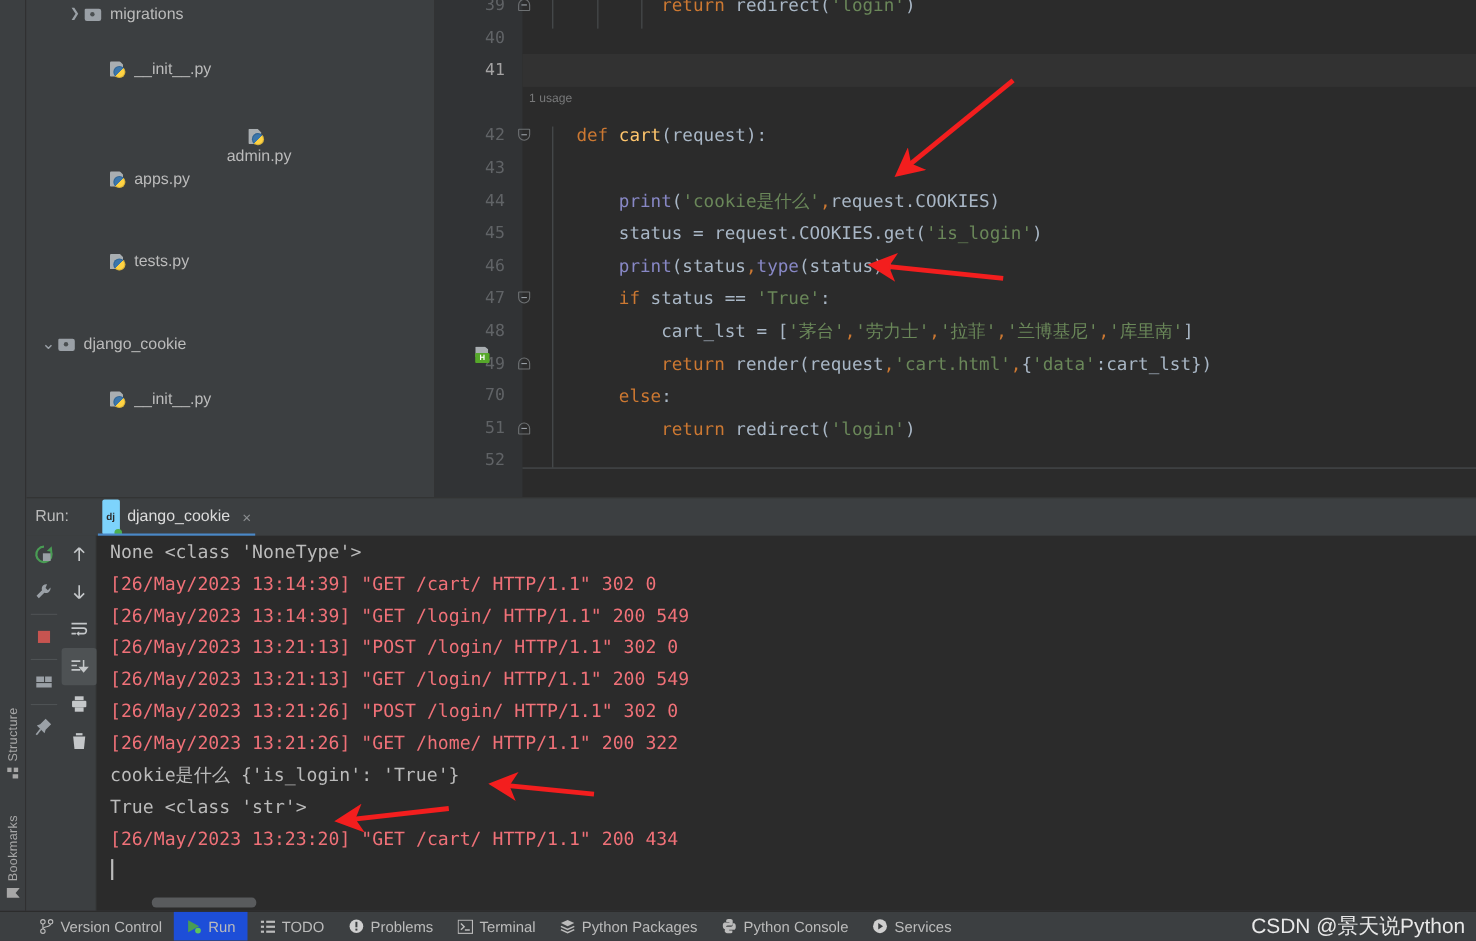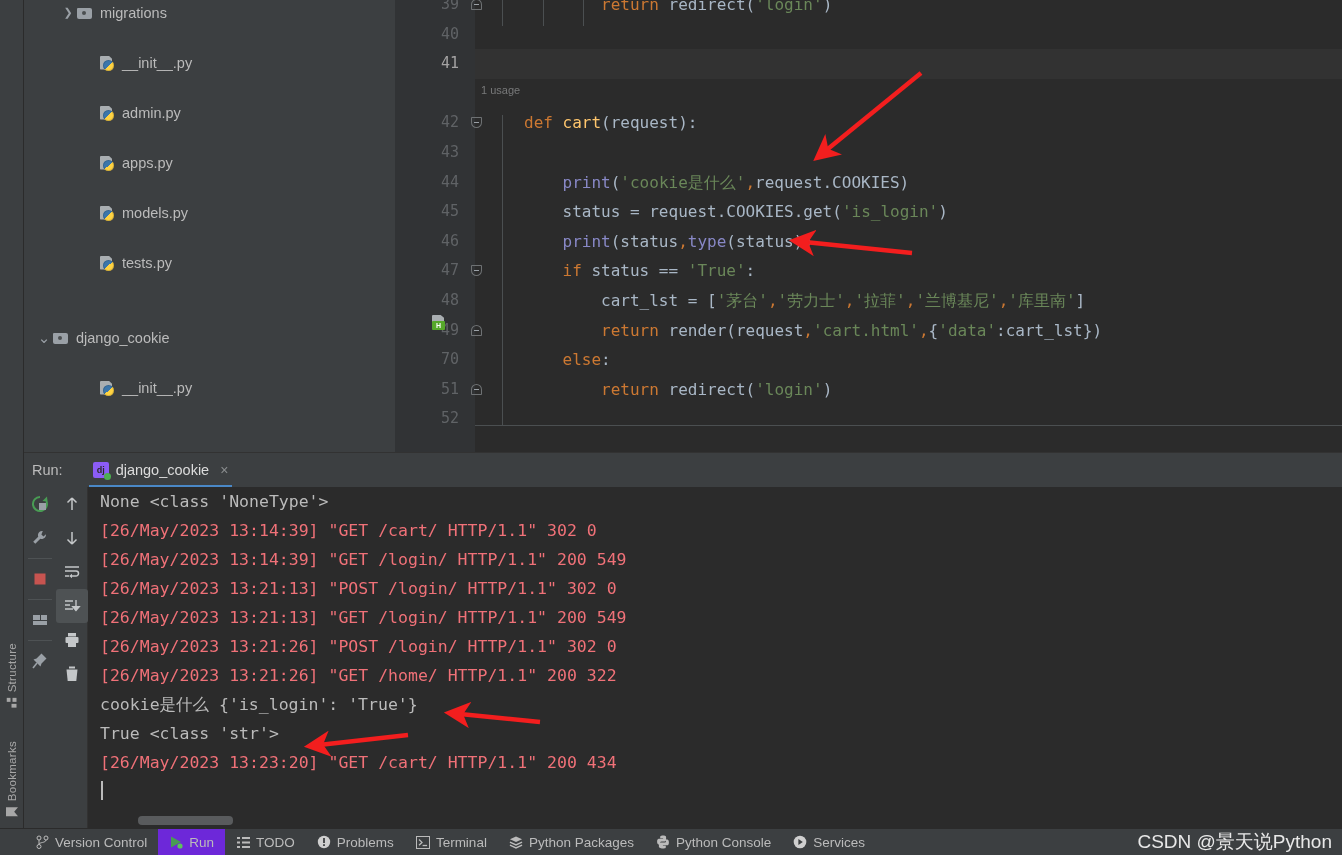--- a/index.html
+++ b/index.html
@@ -162,22 +162,22 @@
   .run-tab {
     position: relative;
     display: flex; align-items: center; gap: 7px;
     margin-left: 24px; height: 35px; padding: 0 6px;
   }
   .run-tab.active::after {
     content: ""; position: absolute; left: 2px; right: 2px; bottom: 0; height: 3px;
     background: #4a88c7;
   }
   .dj-icon {
-    position: relative; width: 16px; height: 16px;
-    background: #8b5cf6; border-radius: 2px;
+    position: relative; width: 16px; height: 32px;
+    background: #7dd3fc; border-radius: 2px;
     color: #2b2b2b; font-size: 9px; font-weight: 700;
     display: flex; align-items: center; justify-content: center;
     font-family: "Liberation Sans", sans-serif;
   }
   .dj-icon .dot {
     position: absolute; right: -2px; bottom: -2px; width: 7px; height: 7px;
     background: #4caf50; border-radius: 50%;
   }
   .run-tab-label { color: #dcdcdc; font-size: 14.5px; }
   .run-close { color: #8a8d8f; font-size: 14px; margin-left: 4px; }
@@ -224,21 +224,21 @@
     background: #3c3f41;
     border-top: 1px solid #2b2b2b;
     display: flex; align-items: center;
   }
   .sb-item {
     display: flex; align-items: center; gap: 6px;
     height: 27px; padding: 0 11px;
     color: #bbbbbb; font-size: 13.5px;
     white-space: nowrap;
   }
-  .sb-item.active { background: #6d28d9; }
+  .sb-item.active { background: #1d4ed8; }
   .sb-icon {
     display: inline-flex; align-items: center; justify-content: center;
     width: 14px; height: 14px; color: #a9aeb1; font-size: 12px;
   }
   .watermark {
     position: absolute; right: 10px; top: 828px; height: 27px;
     display: flex; align-items: center;
     color: #e8e8e8; font-size: 19px;
     font-family: "Liberation Sans", sans-serif;
   }
@@ -278,34 +278,29 @@
           <span class="chev">❯</span>
         </span>
         <span class="ic ic-folder"></span>
         <span>migrations</span>
       </div>
       <div class="tree-row" style="top: 25px; padding-left: 58px;">
         <span class="tw"></span>
         <span class="ic ic-py"></span>
         <span>__init__.py</span>
       </div>
-      <div class="tree-row" style="top: 50px; padding-left: 58px;">
+      <div class="tree-row" style="top: 50px; padding-left: 58px; flex-direction: column;">
         <span class="tw"></span>
         <span class="ic ic-py"></span>
         <span>admin.py</span>
       </div>
       <div class="tree-row" style="top: 75px; padding-left: 58px;">
         <span class="tw"></span>
         <span class="ic ic-py"></span>
         <span>apps.py</span>
-      </div>
-      <div class="tree-row" style="top: 100px; padding-left: 58px;">
-        <span class="tw"></span>
-        <span class="ic ic-py"></span>
-        <span>models.py</span>
       </div>
       <div class="tree-row" style="top: 125px; padding-left: 58px;">
         <span class="tw"></span>
         <span class="ic ic-py"></span>
         <span>tests.py</span>
       </div>
       <div class="tree-row" style="top: 175px; padding-left: 12px;">
         <span class="tw">
           <span class="chev" style="font-size: 15px; line-height: 6px;">⌄</span>
         </span>

